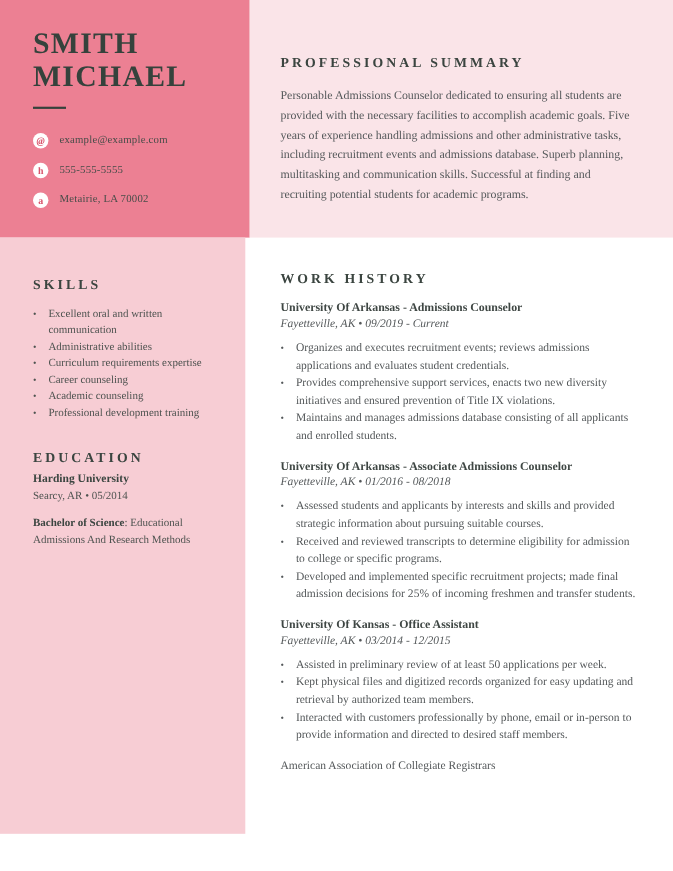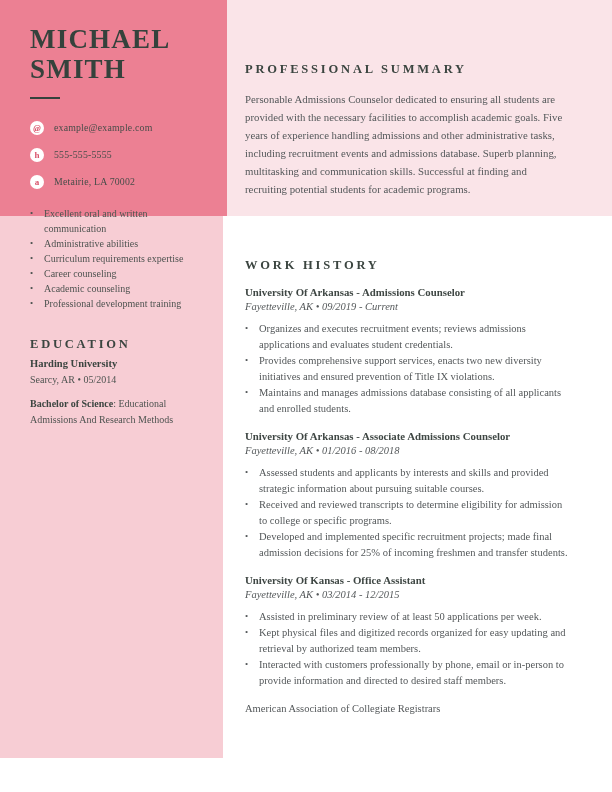--- a/index.html
+++ b/index.html
@@ -13,23 +13,22 @@
   
   .bg-top-left  { position: absolute; left: 0;   top: 0;   width: 227px; height: 216px; background: #ec8093; }
   .bg-top-right { position: absolute; left: 227px; top: 0; width: 385px; height: 216px; background: #fae4e8; }
   .bg-sidebar   { position: absolute; left: 0;   top: 216px; width: 223px; height: 542px; background: #f7cdd4; }
 
   .left-col {
     position: absolute; left: 30px; top: 0; width: 172px;
     color: #4e5350;
   }
   .right-col {
-    position: absolute; left: 245px; top: 0; width: 325px;
+    position: absolute; left: 255px; top: 0; width: 325px;
     color: #54585a;
-    margin-top: 12px;
   }
 
   .name {
     margin: 24px 0 0 0;
     font-size: 27px; line-height: 30px; font-weight: 700;
     letter-spacing: 1.2px; color: #35423c;
   }
   .divider { margin-top: 13px; width: 30px; height: 2px; background: #35423c; }
 
   .contact { list-style: none; margin: 15px 0 0 0; padding: 0; }
@@ -83,40 +82,41 @@
 </head>
 <body>
 
 <div class="page">
   <div class="bg-top-left"></div>
   <div class="bg-top-right"></div>
   <div class="bg-sidebar"></div>
 
   <aside class="left-col">
     <h1 class="name">
+      <div>SMITH</div>
       <div>MICHAEL</div>
-      <div>SMITH</div>
     </h1>
     <div class="divider"></div>
 
     <ul class="contact">
       <li>
         <span class="cicon" style="font-style:italic">@</span>
         <span class="ctext">example@example.com</span>
       </li>
       <li>
         <span class="cicon">h</span>
         <span class="ctext">555-555-5555</span>
       </li>
       <li>
         <span class="cicon">a</span>
         <span class="ctext">Metairie, LA 70002</span>
       </li>
     </ul>
 
+    <h2 class="sec skills-h">SKILLS</h2>
     <ul class="bullets skills-list">
       <li>
           <span class="dot">•</span>
           <span>Excellent oral and written communication</span>
         </li>
       <li>
           <span class="dot">•</span>
           <span>Administrative abilities</span>
         </li>
       <li>

